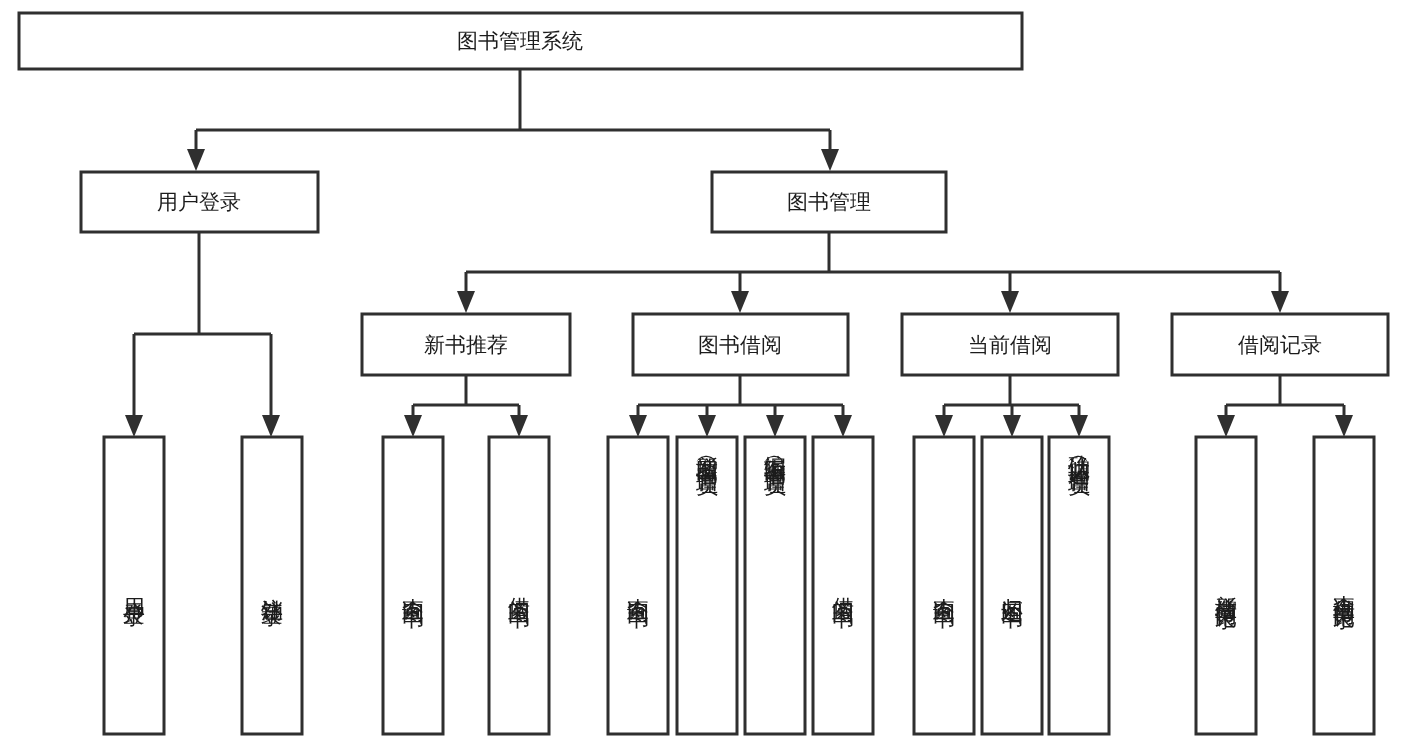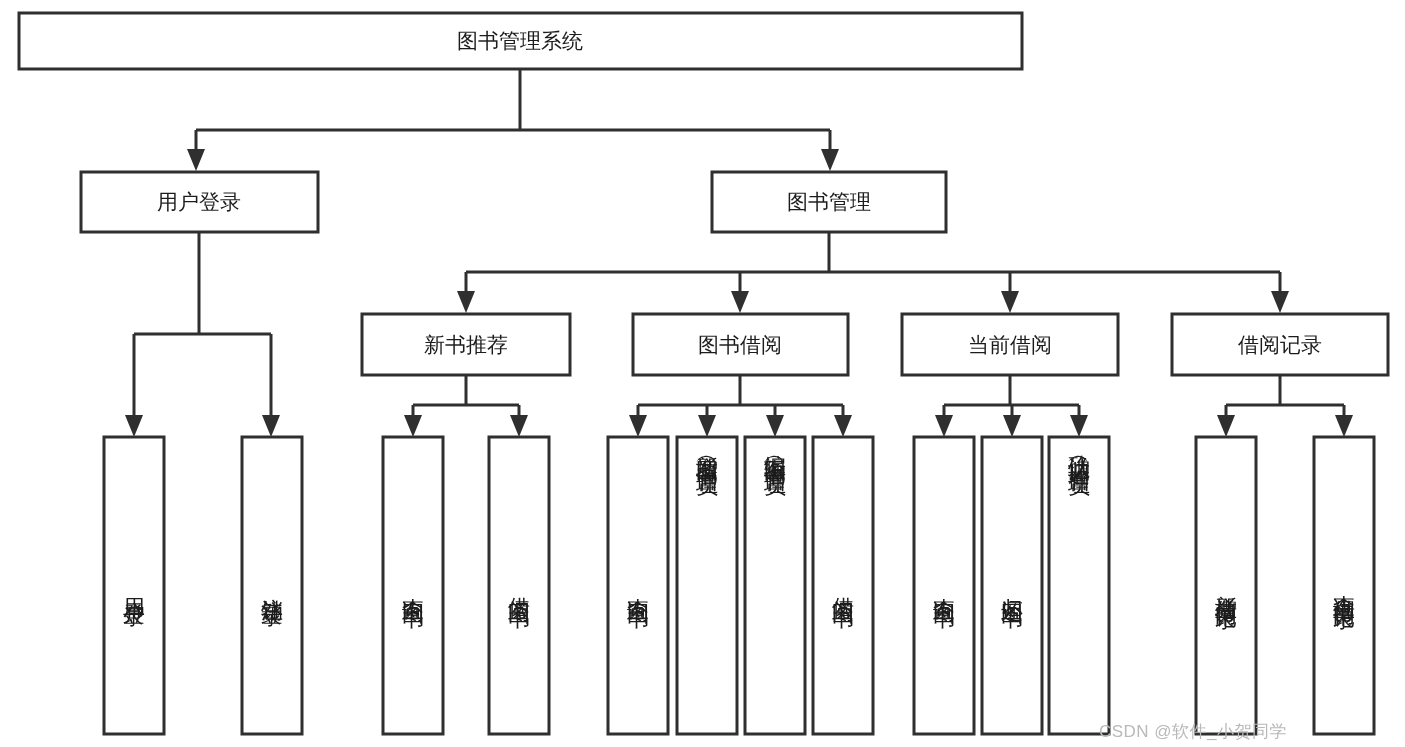--- a/index.html
+++ b/index.html
@@ -242,15 +242,14 @@
     <span class="leaf-label-v">确认归还（管理员）</span>
   </div>
 
   <div class="leaf-label-wrap" style="left:1196px; top:437px; width:60px; height:297px;">
     <span class="leaf-label-v">新增借阅记录</span>
   </div>
   <div class="leaf-label-wrap" style="left:1314px; top:437px; width:60px; height:297px;">
     <span class="leaf-label-v">查询借阅记录</span>
   </div>
 
-  <div class="watermark">CSDN @软件_小贺同学</div>
 
 </div>
 
 </body></html>

